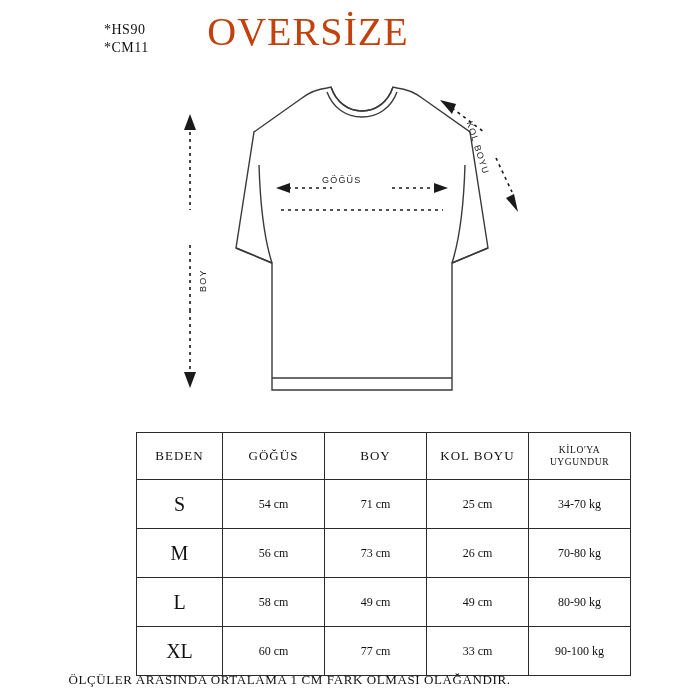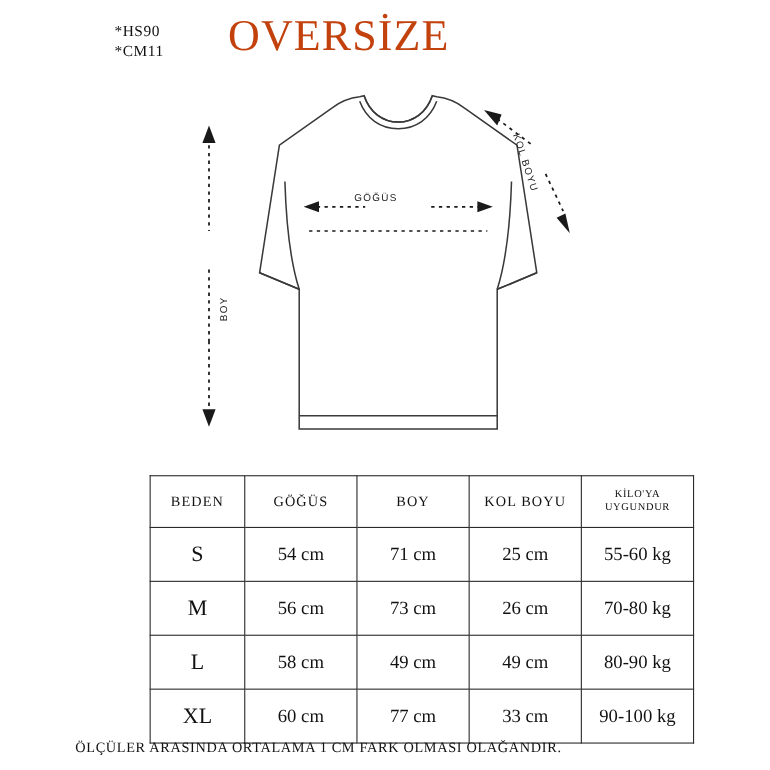--- a/index.html
+++ b/index.html
@@ -111,21 +111,21 @@
     font-weight: normal;
     vertical-align: middle;
   }
   table.size-table th.small {
     font-size: 9.5px;
     line-height: 12px;
     letter-spacing: 0.6px;
   }
   table.size-table td {
     height: 46px;
-    font-size: 17px;
+    font-size: 12px;
     vertical-align: middle;
   }
   table.size-table td.beden {
     font-size: 20px;
   }
   col.c1 { width: 86px; }
   col.c2 { width: 102px; }
   col.c3 { width: 102px; }
   col.c4 { width: 102px; }
   col.c5 { width: 102px; }
@@ -236,21 +236,21 @@
           <div>UYGUNDUR</div>
         </th>
       </tr>
     </thead>
     <tbody>
       <tr>
         <td class="beden">S</td>
         <td>54 cm</td>
         <td>71 cm</td>
         <td>25  cm</td>
-        <td>55-60 kg</td>
+        <td>34-70 kg</td>
       </tr>
       <tr>
         <td class="beden">M</td>
         <td>56 cm</td>
         <td>73 cm</td>
         <td>26 cm</td>
         <td>70-80 kg</td>
       </tr>
       <tr>
         <td class="beden">L</td>

